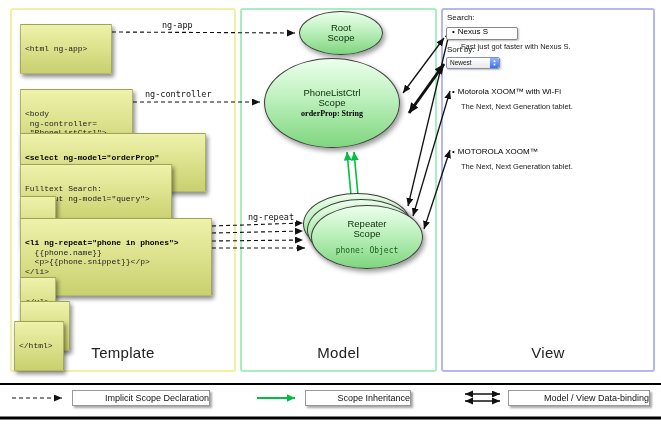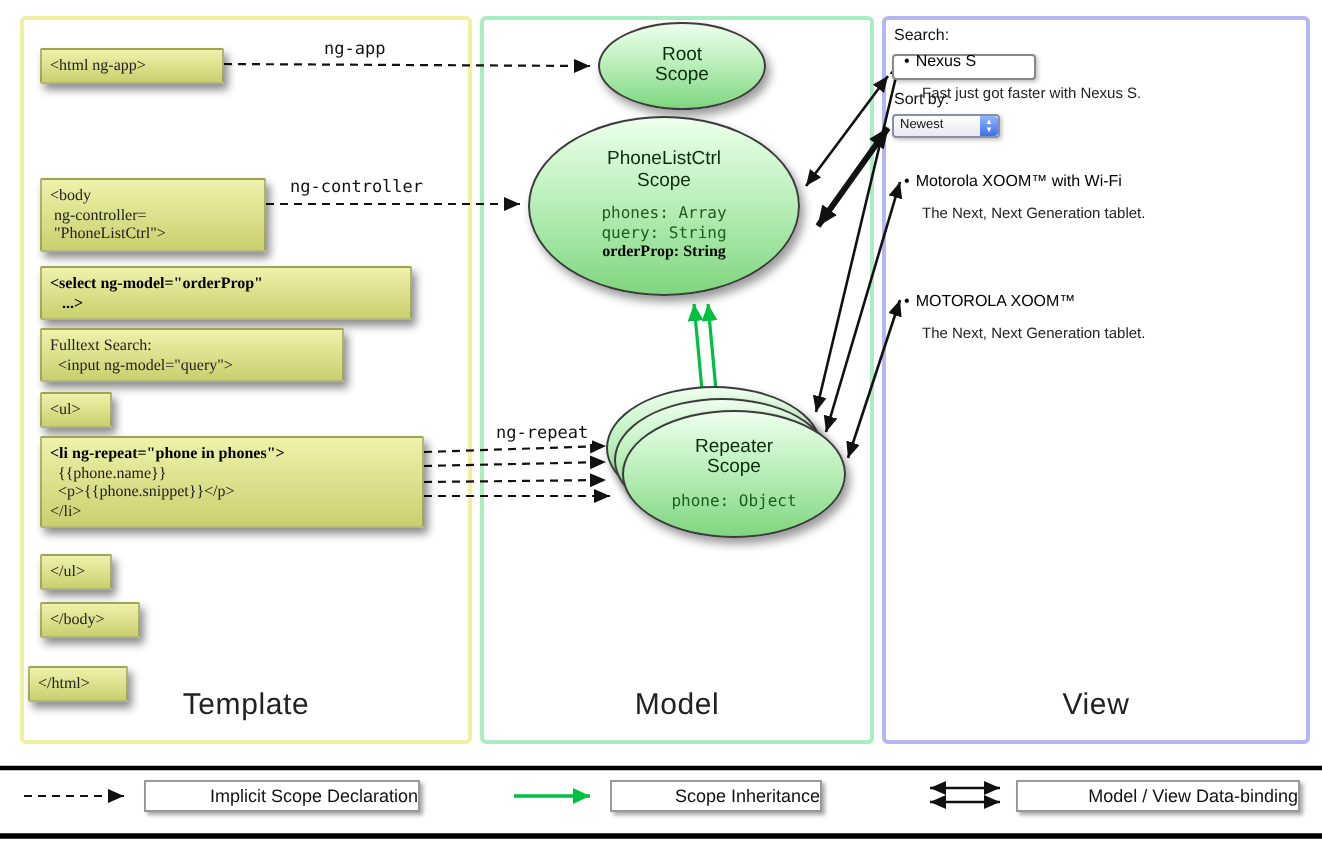--- a/index.html
+++ b/index.html
@@ -7,21 +7,21 @@
   .canvas{position:relative;width:661px;height:425px;background:#fff;
           font-family:"Liberation Sans",sans-serif;color:#111;overflow:hidden}
   .arrowlayer{position:absolute;left:0;top:0;z-index:2;pointer-events:none}
   .panel{position:absolute;top:8px;height:364px;border-radius:3px;z-index:1;background:#fff}
   .panel.template{left:10px;width:226px;border:2px solid #f0f0a2}
   .panel.model{left:240px;width:197px;border:2px solid #a9eec2}
   .panel.view{left:441px;width:214px;border:2px solid #b6b6f2}
   .panel-title{position:absolute;z-index:3;font-size:15px;color:#222;text-align:center;letter-spacing:.3px}
   .codebox{position:absolute;z-index:3;background:linear-gradient(180deg,#eef2ab,#c9d06e);
            border:1px solid rgba(110,110,45,.45);box-shadow:2px 3px 4px rgba(0,0,0,.45);
-           padding:3px 4px;font-family:Liberation Serif, serif;font-size:8px;line-height:9.5px;
+           padding:19px 4px;font-family:Liberation Mono, monospace;font-size:8px;line-height:9.5px;
            color:#222;white-space:pre;border-radius:1px}
   .codebox.bold,.codebox .b{font-weight:bold;color:#000}
   .alabel{position:absolute;z-index:3;font-family:"DejaVu Sans Mono",monospace;font-size:8.5px;color:#111;background:#fff;padding:0 2px}
   .ellipse{position:absolute;z-index:3;border:1px solid #3c3c3c;border-radius:50%;
            background:linear-gradient(180deg,#ecffec 0%,#bdf0bd 45%,#7fd67f 100%);
            box-shadow:2px 3px 5px rgba(0,0,0,.4);
            display:flex;flex-direction:column;align-items:center;justify-content:center;text-align:center}
   .etitle{font-size:9.5px;line-height:10.5px;color:#0c2d0c;white-space:pre-line}
   .eprops{font-family:"DejaVu Sans Mono",monospace;font-size:8px;line-height:9.5px;color:#1e5c1e;white-space:pre-line;margin-top:6px}
   .epropbold{font-family:Liberation Serif, serif;font-size:8px;line-height:10px;font-weight:bold;color:#000}
@@ -104,36 +104,34 @@
 
   <div class="codebox" style="left:20px;top:218px;width:192px"><span class="b">&lt;li ng-repeat="phone in phones"&gt;</span><span class="cl">
   {{phone.name}}
   &lt;p&gt;{{phone.snippet}}&lt;/p&gt;
 &lt;/li&gt;</span></div>
 
   <div class="codebox" style="left:20px;top:277px;width:36px"><span class="cl">&lt;/ul&gt;</span></div>
 
   <div class="codebox" style="left:20px;top:301px;width:50px"><span class="cl">&lt;/body&gt;</span></div>
 
-  <div class="codebox" style="left:14px;top:333px;width:50px"><span class="cl">&lt;/html&gt;</span></div>
+  <div class="codebox" style="left:14px;top:321px;width:50px"><span class="cl">&lt;/html&gt;</span></div>
 
   <div class="alabel" style="left:160px;top:20px">ng-app</div>
   <div class="alabel" style="left:143px;top:89px">ng-controller</div>
   <div class="alabel" style="left:246px;top:212px">ng-repeat</div>
 
   <div class="ellipse" style="left:299px;top:11px;width:84px;height:44px">
     <div class="etitle">Root
 Scope</div>
   </div>
 
   <div class="ellipse" style="left:264px;top:58px;width:136px;height:90px">
     <div class="etitle">PhoneListCtrl
 Scope</div>
-    <div class="eprops">phones: Array
-query: String</div>
     <div class="epropbold">orderProp: String</div>
   </div>
 
   <div class="ellipse" style="left:303px;top:193px;width:108px;height:62px"></div>
   <div class="ellipse" style="left:307px;top:199px;width:108px;height:62px"></div>
   <div class="ellipse" style="left:311px;top:205px;width:112px;height:64px">
     <div class="etitle">Repeater
 Scope</div>
     <div class="eprops">phone: Object</div>
   </div>

